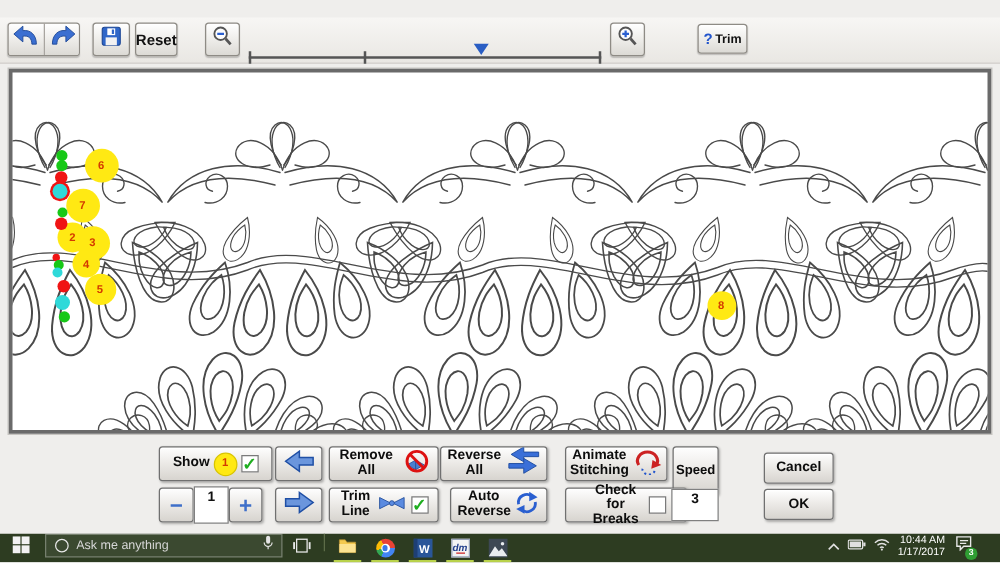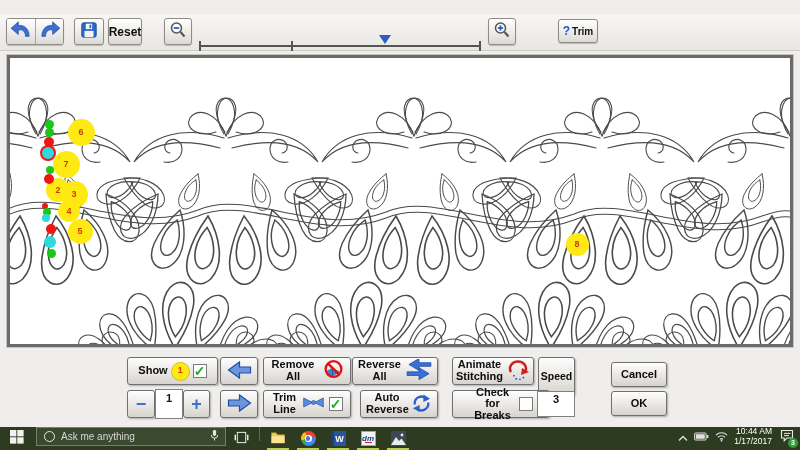--- a/index.html
+++ b/index.html
@@ -68,21 +68,21 @@
   background:#2d3c21; display:flex; align-items:flex-start; color:#e8e8e8; }
 .tb-slot { width:30px; height:23px; display:flex; align-items:center; justify-content:center; position:relative; }
 .tb-app:after { content:""; position:absolute; left:4px; right:4px; bottom:0; height:2px; background:#b9d24b; }
 .search-box { width:190px; height:19px; margin-left:2px; background:rgba(255,255,255,.07);
   border:1px solid rgba(255,255,255,.3); display:flex; align-items:center; position:relative; }
 .search-box input { flex:1; background:transparent; border:none; outline:none;
   color:#e4e4e4; font-size:10px; font-family:"Liberation Sans",sans-serif; }
 .search-box input::placeholder { color:#d6d6d6; opacity:1; }
 .cortana-ring { width:11px; height:11px; border:1.5px solid #e8e8e8; border-radius:50%; margin:0 6px 0 7px; }
 .tb-sep { width:1px; height:14px; background:#5d6c48; margin:0 3px; }
-.tray { margin-left:auto; display:flex; align-items:center; gap:6px; padding-right:6px; }
+.tray { margin-left:auto; display:flex; align-items:center; gap:6px; padding-right:22px; }
 .clock { font-size:8.5px; line-height:9.5px; text-align:right; color:#fff; }
 .word-sq { width:15px; height:15px; background:#2a5699; border-left:3px solid #1e3f74;
   color:#fff; font-size:9px; font-weight:bold; display:flex; align-items:center; justify-content:center; }
 .dm-sq { width:15px; height:15px; background:#f4f4f4; border:1px solid #9aa4b8;
   color:#223f8c; font-size:8px; font-weight:bold; font-style:italic;
   display:flex; align-items:center; justify-content:center; position:relative; }
 .dm-sq:after { content:""; position:absolute; bottom:2px; left:3px; right:3px; height:1.5px; background:#cc2222; }
 .chrome-ic { width:15px; height:15px; border-radius:50%;
   background:conic-gradient(from 330deg,#ea4335 0 33%,#4285f4 0 66%,#34a853 0 80%,#fbbc05 0 100%);
   display:flex; align-items:center; justify-content:center; }

